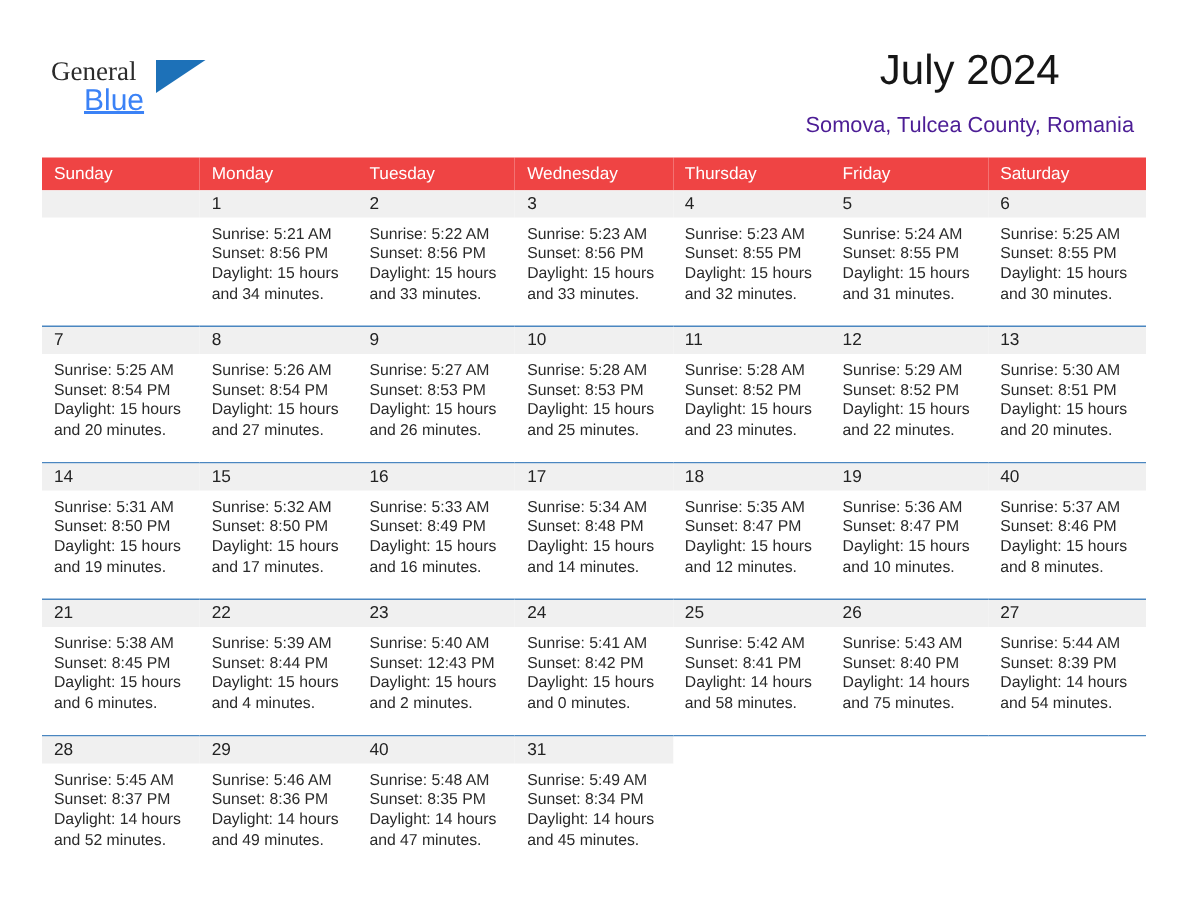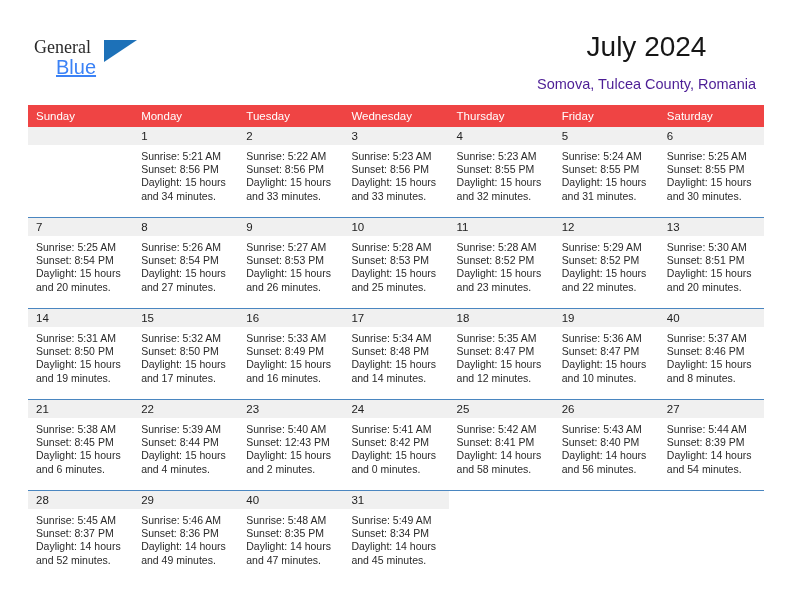--- a/index.html
+++ b/index.html
@@ -468,21 +468,21 @@
               </div>
             </div>
           </td>
           <td>
             <div class="daycell-inner">
               <div class="daynum-bar">26</div>
               <div class="details">
                 <div>Sunrise: 5:43 AM</div>
                 <div>Sunset: 8:40 PM</div>
                 <div>Daylight: 14 hours</div>
-                <div>and 56 minutes.</div>
+                <div>and 75 minutes.</div>
               </div>
             </div>
           </td>
           <td>
             <div class="daycell-inner">
               <div class="daynum-bar">27</div>
               <div class="details">
                 <div>Sunrise: 5:44 AM</div>
                 <div>Sunset: 8:39 PM</div>
                 <div>Daylight: 14 hours</div>

